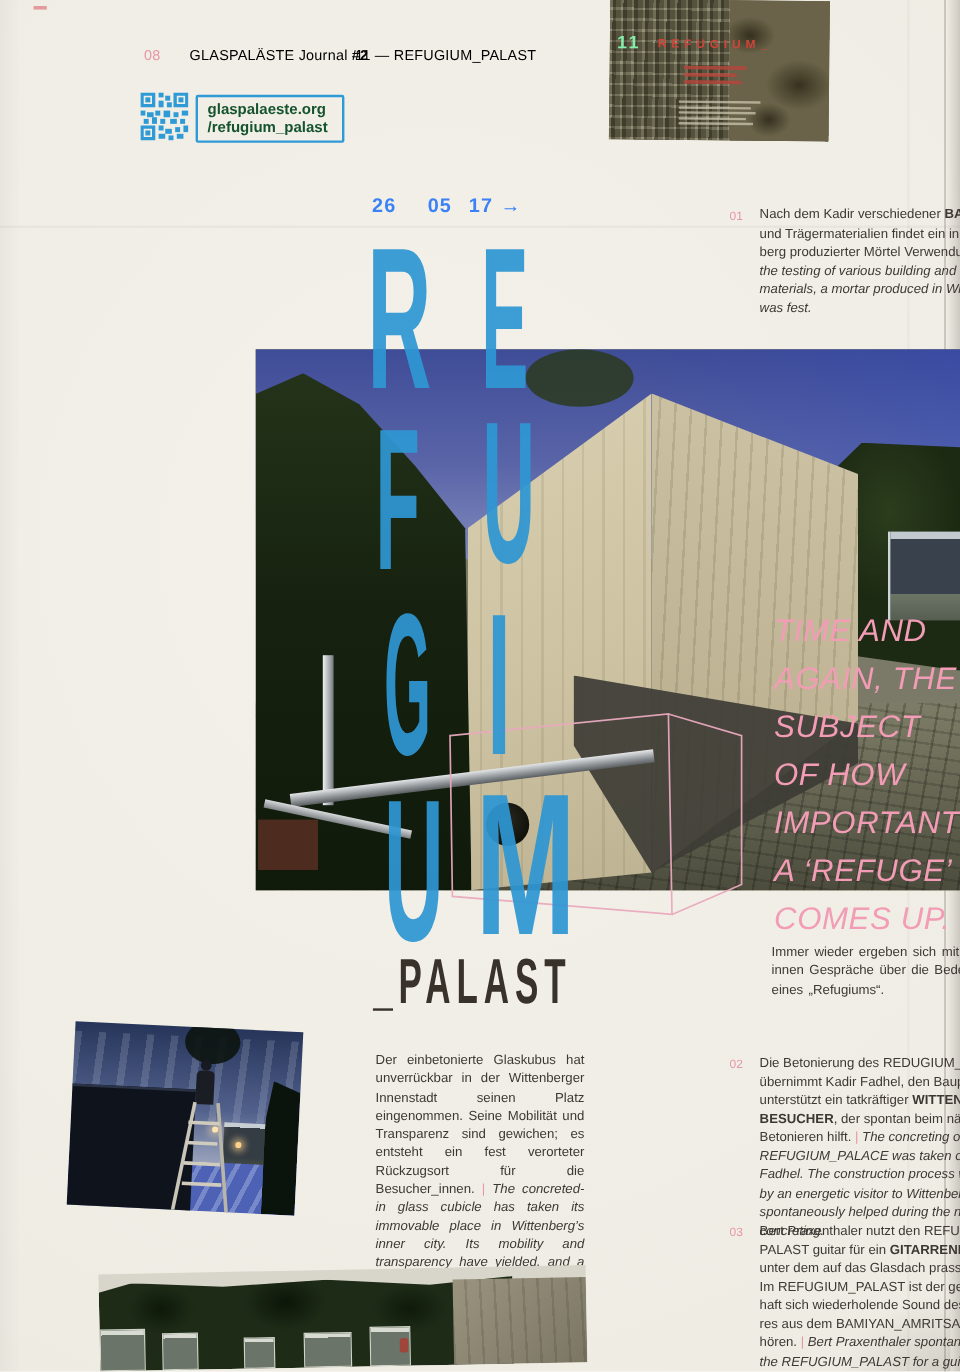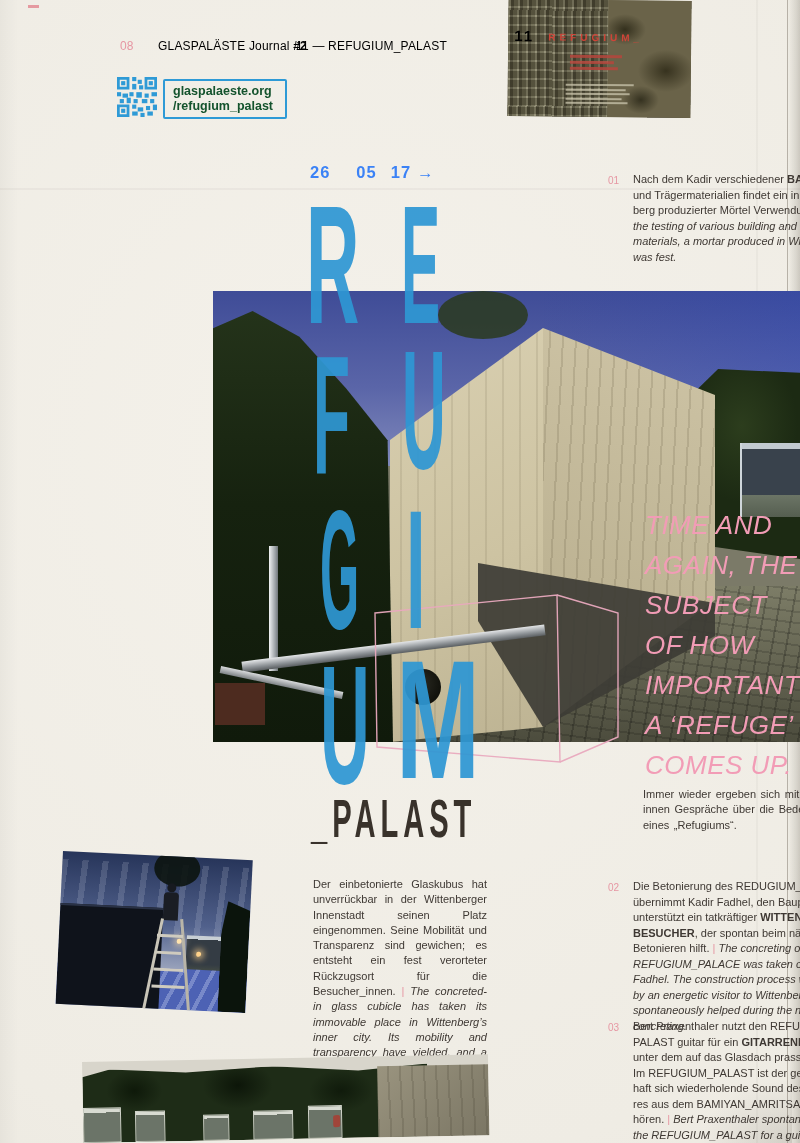--- a/index.html
+++ b/index.html
@@ -41,21 +41,21 @@
     background:#6e6850;box-shadow:inset 0 -6px 10px rgba(30,27,15,.4);}
   .thumb .mesh{position:absolute;left:0;top:0;width:100px;height:117px;
     background:
       repeating-linear-gradient(180deg, rgba(20,18,8,.25) 0 7px, rgba(255,255,240,.07) 7px 9px),
       repeating-linear-gradient(90deg, #8e8a70 0 2px, #4f4b38 2px 5px, #6b674f 5px 9px);}
   .thumb .mud{position:absolute;left:100px;top:0;width:83px;height:117px;background:
       radial-gradient(30px 22px at 20% 25%, rgba(38,35,18,.8), rgba(38,35,18,0) 70%),
       radial-gradient(40px 30px at 70% 60%, rgba(42,38,20,.8), rgba(42,38,20,0) 70%),
       radial-gradient(26px 20px at 40% 85%, rgba(30,28,14,.7), rgba(30,28,14,0) 70%),
       #6a6349;}
-  .thumb .no{position:absolute;left:6px;top:28px;font-size:15px;font-weight:bold;color:#000000;letter-spacing:2px;}
+  .thumb .no{position:absolute;left:6px;top:28px;font-size:15px;font-weight:bold;color:#86efac;letter-spacing:2px;}
   .thumb .ti{position:absolute;left:40px;top:32px;font-size:10px;font-weight:bold;color:#cf4438;letter-spacing:4px;}
   .thumb .rl{position:absolute;left:62px;width:52px;height:2.5px;background:#b5453c;opacity:.85;}
   .thumb .wl{position:absolute;left:58px;width:68px;height:2px;background:#cbc6ad;opacity:.75;}
 
   
   .date{left:310px;top:163px;font-size:16.5px;font-weight:bold;color:#3b82f6;letter-spacing:1px;}
   .date span{margin-right:0;}
   .date .g1{margin-right:26px;} .date .g2{margin-right:14px;} .date .g3{margin-right:6px;}
 
   

